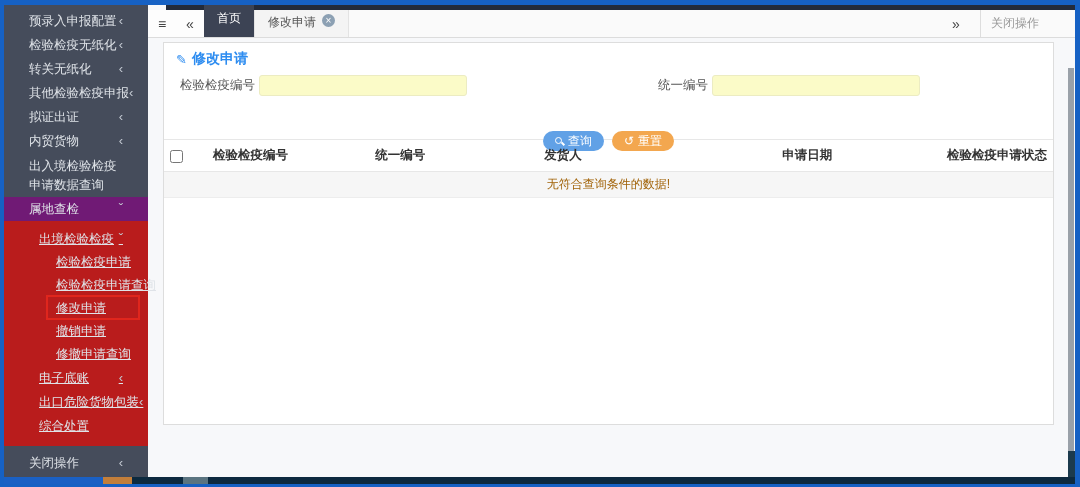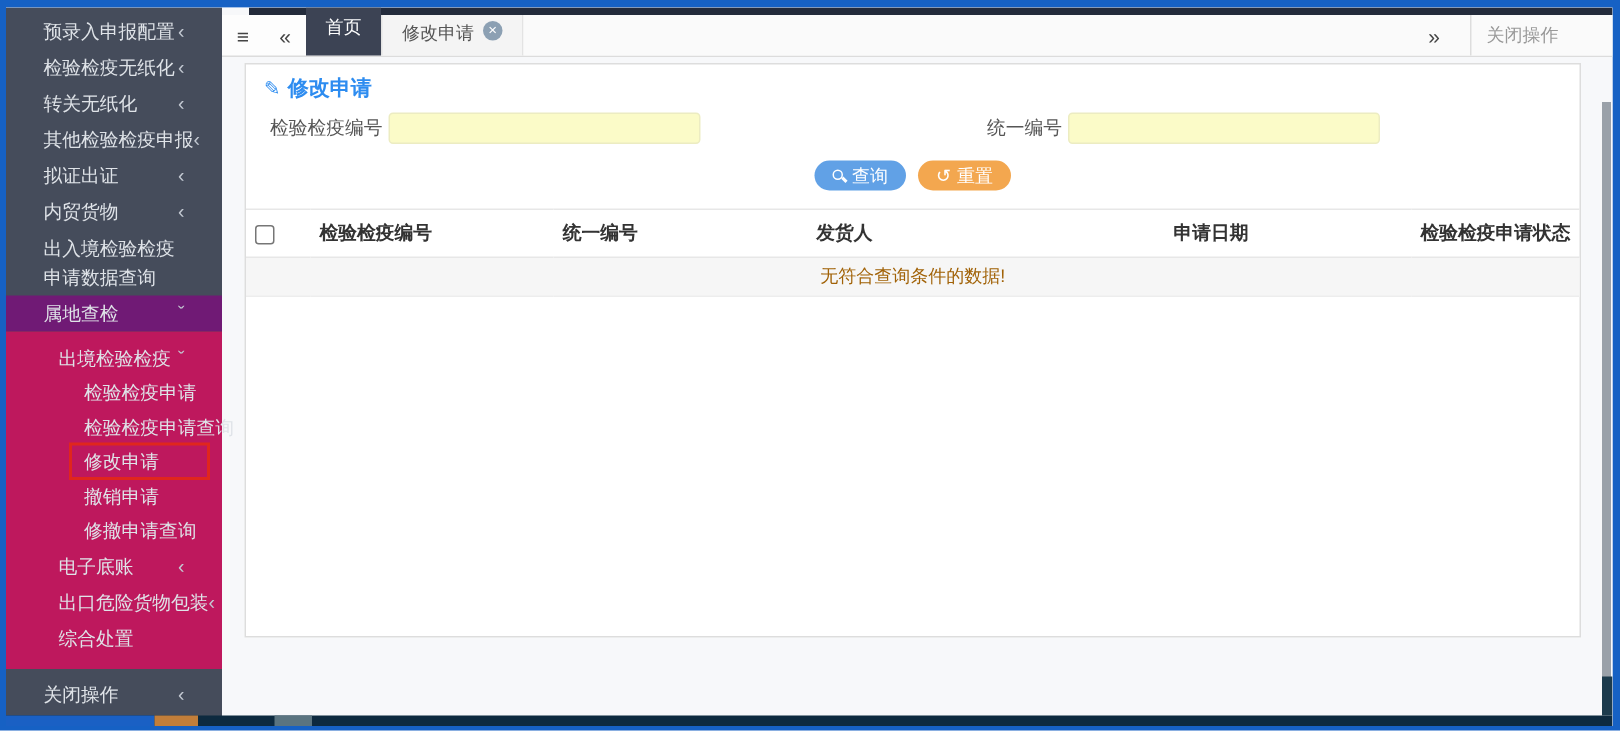--- a/index.html
+++ b/index.html
@@ -11,21 +11,21 @@
   
   .frame{position:absolute;inset:0;border-style:solid;border-color:#1661c4;border-width:5px 5px 3px 4px;box-sizing:border-box;}
   .app{position:absolute;top:5px;left:4px;right:5px;bottom:3px;display:flex;overflow:hidden;}
 
   
   .sidebar{width:144px;flex:0 0 144px;background:#454c5b;color:#dfe3e8;padding-top:4px;box-sizing:border-box;position:relative;z-index:2;}
   .s-item{height:24px;line-height:24px;padding:0 25px;font-size:12.5px;display:flex;justify-content:space-between;align-items:center;cursor:pointer;white-space:nowrap;}
   .s-item .chev{font-size:13px;color:#c3c9d2;flex:0 0 auto;}
   .s-item.multiline{height:42px;line-height:19px;white-space:normal;align-items:center;padding-top:2px;}
   .s-item.selected{background:#701a75;}
-  .submenu{background:#be185d;padding:6px 0 8px;}
+  .submenu{background:#b91c1c;padding:6px 0 8px;text-decoration:underline;}
   .s-item.lvl2{padding-left:35px;}
   .s-item.lvl3{padding-left:52px;height:23px;line-height:23px;position:relative;}
   .red-box{position:absolute;left:42px;top:-2px;width:94px;height:25px;border:2px solid #e0261d;box-sizing:border-box;pointer-events:none;}
 
   
   .main{flex:1;position:relative;background:#f7f8fa;display:flex;flex-direction:column;min-width:0;}
   .top-dark{height:5px;background:#232b3b;margin-left:18px;}
   .tabbar{height:27px;background:#fdfdfd;border-bottom:1px solid #dcdcdc;display:flex;align-items:stretch;font-size:12px;color:#555;}
   .tb-icon{width:28px;display:flex;align-items:center;justify-content:center;color:#444;font-size:14px;cursor:pointer;}
   .tab{display:flex;align-items:flex-start;padding:4px 13px;cursor:pointer;}
@@ -43,21 +43,21 @@
   .panel-title .t-icon{font-size:13px;}
 
   .form-row{position:relative;height:26px;margin-top:4px;}
   .field{position:absolute;display:flex;align-items:center;font-size:12.5px;color:#555;}
   .field.f1{left:16px;}
   .field.f2{left:494px;}
   .field label{display:inline-block;margin-right:4px;}
   .field input{width:196px;height:19px;background:#fbfbc8;border:1px solid #ececc2;border-radius:3px;outline:none;padding:0 5px;font-size:12px;}
 
   .btn-row{display:flex;justify-content:center;gap:8px;margin-top:6px;height:20px;}
-  .btn{border:none;border-radius:11px;height:20px;padding:0 12px;font-size:12px;color:#fff;display:flex;align-items:center;gap:4px;cursor:pointer;}
+  .btn{border:none;border-radius:11px;height:20px;padding:0 12px;font-size:12px;color:#fff;display:flex;align-items:center;gap:4px;cursor:pointer;margin-top:24px;}
   .btn.search{background:#61a1e6;}
   .btn.reset{background:#f3a74f;}
   .mag{width:9px;height:9px;position:relative;display:inline-block;}
   .mag::before{content:"";position:absolute;width:5px;height:5px;border:1.5px solid #fff;border-radius:50%;left:0;top:0;}
   .mag::after{content:"";position:absolute;width:1.5px;height:4px;background:#fff;transform:rotate(-45deg);left:7px;top:5px;}
 
   table.grid{width:100%;border-collapse:collapse;margin-top:12px;font-size:12.5px;}
   table.grid th{border-top:1px solid #e7e7e7;border-bottom:1px solid #e7e7e7;padding:7px 6px;text-align:left;color:#333;font-weight:bold;white-space:nowrap;}
   th.cb-col{width:34px;padding-left:8px;}
   th.c1{width:163px;} th.c2{width:175px;} th.c3{width:258px;} th.c4{width:170px;}

